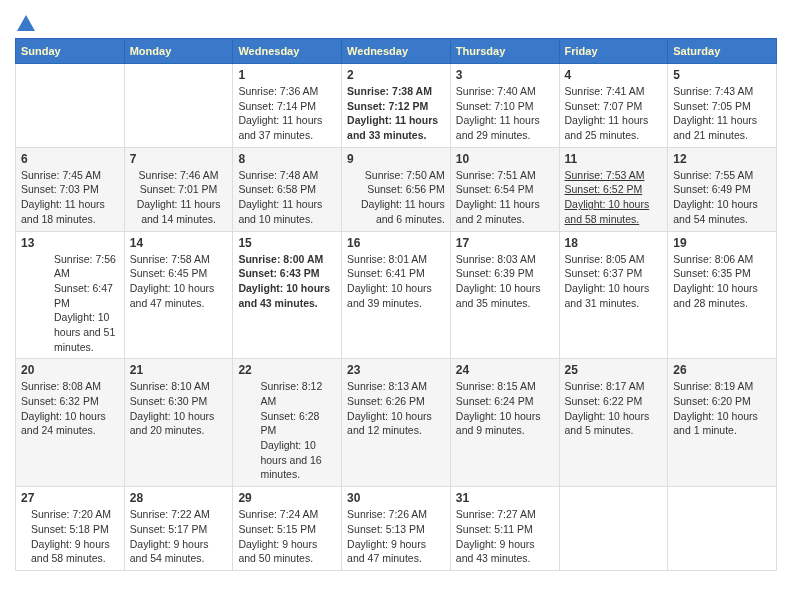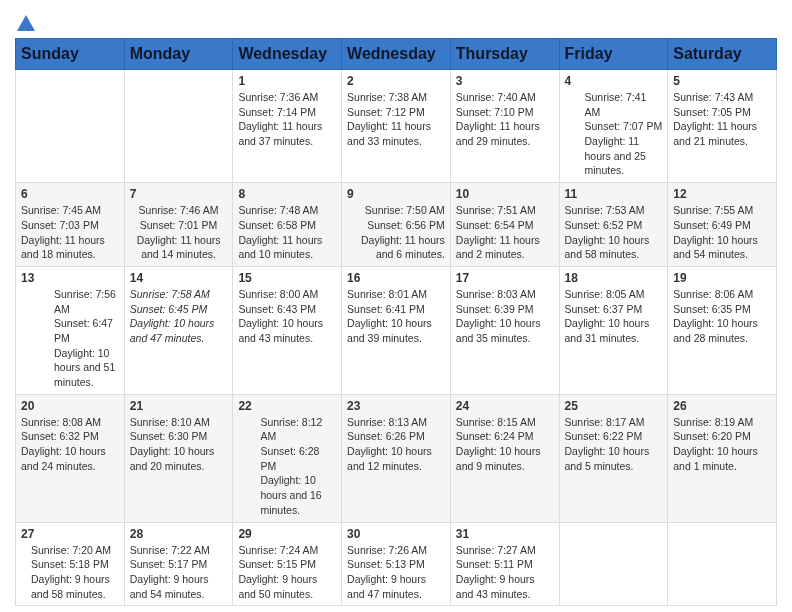--- a/index.html
+++ b/index.html
@@ -46,24 +46,24 @@
       font-size: 14px;
       color: #555;
     }
     table {
       width: 100%;
       border-collapse: collapse;
       table-layout: fixed;
     }
     thead th {
       background-color: #3a78c9;
-      color: #0f172a;
+      color: #fef9c3;
       text-align: left;
       padding: 6px 5px;
-      font-size: 16px;
+      font-size: 11px;
       font-weight: bold;
       border: 1px solid #2a68b9;
     }
     tbody td {
       vertical-align: top;
       padding: 4px 5px;
       font-size: 10.5px;
       color: #333;
       border: 1px solid #ddd;
       height: 80px;
@@ -124,33 +124,33 @@
           <td></td>
           <td></td>
           <td>
             <span class="day-num">1</span>
             <div class="day-info" style="white-space: pre-line;">Sunrise: 7:36 AM
 Sunset: 7:14 PM
 Daylight: 11 hours and 37 minutes.</div>
           </td>
           <td>
             <span class="day-num">2</span>
-            <div class="day-info" style="white-space: pre-line;">Sunrise: 7:38 AM
+            <div class="day-info" style="white-space: pre-line; font-weight: bold;">Sunrise: 7:38 AM
 Sunset: 7:12 PM
 Daylight: 11 hours and 33 minutes.</div>
           </td>
           <td>
             <span class="day-num">3</span>
             <div class="day-info" style="white-space: pre-line;">Sunrise: 7:40 AM
 Sunset: 7:10 PM
 Daylight: 11 hours and 29 minutes.</div>
           </td>
           <td>
             <span class="day-num">4</span>
-            <div class="day-info" style="white-space: pre-line; margin-left: 20px;">Sunrise: 7:41 AM
+            <div class="day-info" style="white-space: pre-line;">Sunrise: 7:41 AM
 Sunset: 7:07 PM
 Daylight: 11 hours and 25 minutes.</div>
           </td>
           <td>
             <span class="day-num">5</span>
             <div class="day-info" style="white-space: pre-line;">Sunrise: 7:43 AM
 Sunset: 7:05 PM
 Daylight: 11 hours and 21 minutes.</div>
           </td>
         </tr>
@@ -180,47 +180,47 @@
 Daylight: 11 hours and 6 minutes.</div>
           </td>
           <td>
             <span class="day-num">10</span>
             <div class="day-info" style="white-space: pre-line;">Sunrise: 7:51 AM
 Sunset: 6:54 PM
 Daylight: 11 hours and 2 minutes.</div>
           </td>
           <td>
             <span class="day-num">11</span>
-            <div class="day-info" style="white-space: pre-line;">Sunrise: 7:53 AM
+            <div class="day-info" style="white-space: pre-line; text-decoration: underline;">Sunrise: 7:53 AM
 Sunset: 6:52 PM
 Daylight: 10 hours and 58 minutes.</div>
           </td>
           <td>
             <span class="day-num">12</span>
             <div class="day-info" style="white-space: pre-line;">Sunrise: 7:55 AM
 Sunset: 6:49 PM
 Daylight: 10 hours and 54 minutes.</div>
           </td>
         </tr>
         <tr>
           <td>
             <span class="day-num">13</span>
             <div class="day-info" style="white-space: pre-line; margin-left: 33px;">Sunrise: 7:56 AM
 Sunset: 6:47 PM
 Daylight: 10 hours and 51 minutes.</div>
           </td>
           <td>
             <span class="day-num">14</span>
-            <div class="day-info" style="white-space: pre-line; font-style: italic;">Sunrise: 7:58 AM
+            <div class="day-info" style="white-space: pre-line;">Sunrise: 7:58 AM
 Sunset: 6:45 PM
 Daylight: 10 hours and 47 minutes.</div>
           </td>
           <td>
             <span class="day-num">15</span>
-            <div class="day-info" style="white-space: pre-line;">Sunrise: 8:00 AM
+            <div class="day-info" style="white-space: pre-line; font-weight: bold;">Sunrise: 8:00 AM
 Sunset: 6:43 PM
 Daylight: 10 hours and 43 minutes.</div>
           </td>
           <td>
             <span class="day-num">16</span>
             <div class="day-info" style="white-space: pre-line;">Sunrise: 8:01 AM
 Sunset: 6:41 PM
 Daylight: 10 hours and 39 minutes.</div>
           </td>
           <td>

